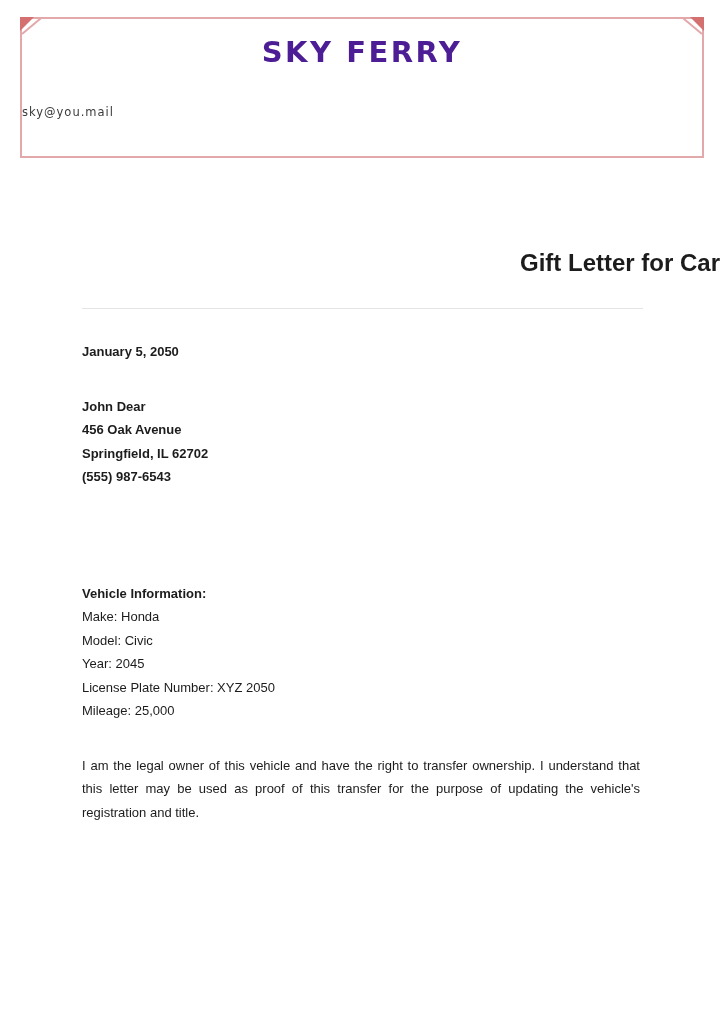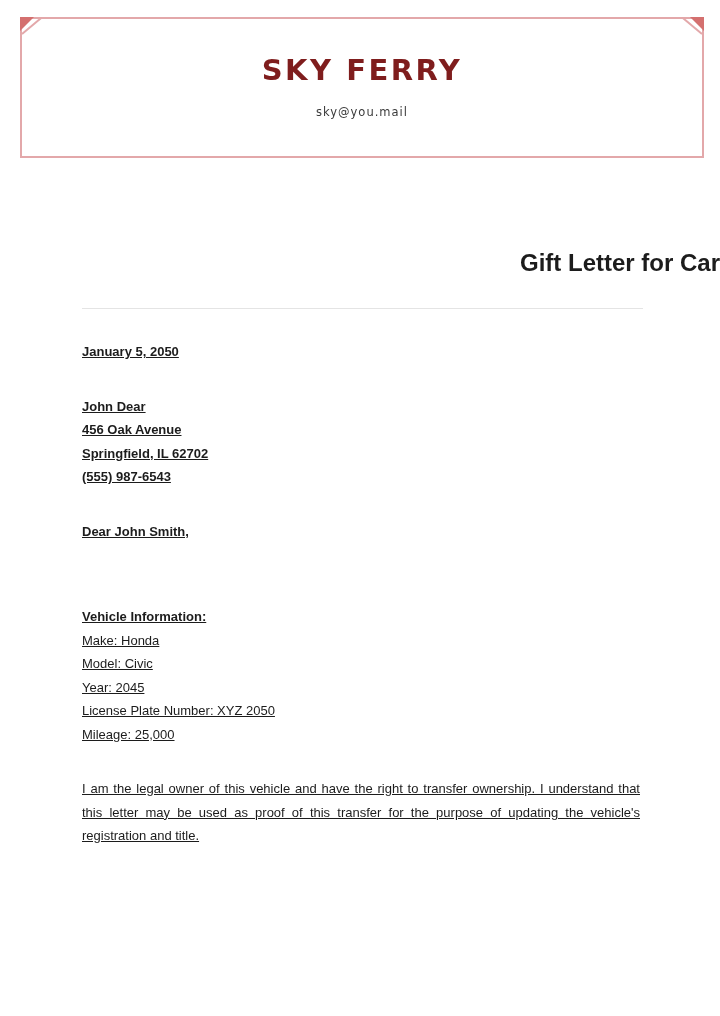--- a/index.html
+++ b/index.html
@@ -58,34 +58,34 @@
     .corner-line.tr {
       right: 0px;
       top: 14px;
       transform: rotate(40deg);
       transform-origin: right center;
     }
     .brand-name {
       position: absolute;
       left: 0;
       right: 0;
-      top: 34px;
+      top: 16px;
       text-align: center;
       font-size: 29px;
       font-weight: bold;
       letter-spacing: 2.5px;
-      color: #7f1d1d;
+      color: #4c1d95;
       font-family: "DejaVu Sans", "Liberation Sans", sans-serif;
     }
     .brand-email {
       position: absolute;
       left: 0;
       right: 0;
       top: 86px;
-      text-align: center;
+      text-align: left;
       font-size: 11.5px;
       letter-spacing: 1px;
       color: #3a3a3a;
       font-family: "DejaVu Sans", "Liberation Sans", sans-serif;
     }
     .doc-title {
       position: absolute;
       left: 0;
       right: 0;
       top: 249px;
@@ -108,21 +108,20 @@
       width: 558px;
       top: 340px;
       font-size: 13px;
       line-height: 23.5px;
     }
     .bold {
       font-weight: bold;
     }
     .block {
       margin: 0;
-      text-decoration: underline;
     }
     .gap-date { height: 31px; }
     .gap-addr { height: 31px; }
     .gap-salute { height: 31px; }
     .gap-para { height: 31px; }
     .justify {
       text-align: justify;
       text-align-last: left;
     }
     .line {
@@ -151,21 +150,20 @@
 
   <div class="block bold">
     <span class="line">John Dear</span>
     <span class="line">456 Oak Avenue</span>
     <span class="line">Springfield, IL 62702</span>
     <span class="line">(555) 987-6543</span>
   </div>
 
   <div class="gap-addr"></div>
 
-  <p class="block bold">Dear John Smith,</p>
 
   <div class="gap-salute"></div>
 
 
   <div class="gap-para"></div>
 
   <div class="block">
     <span class="line bold">Vehicle Information:</span>
     <span class="line">Make: Honda</span>
     <span class="line">Model: Civic</span>

